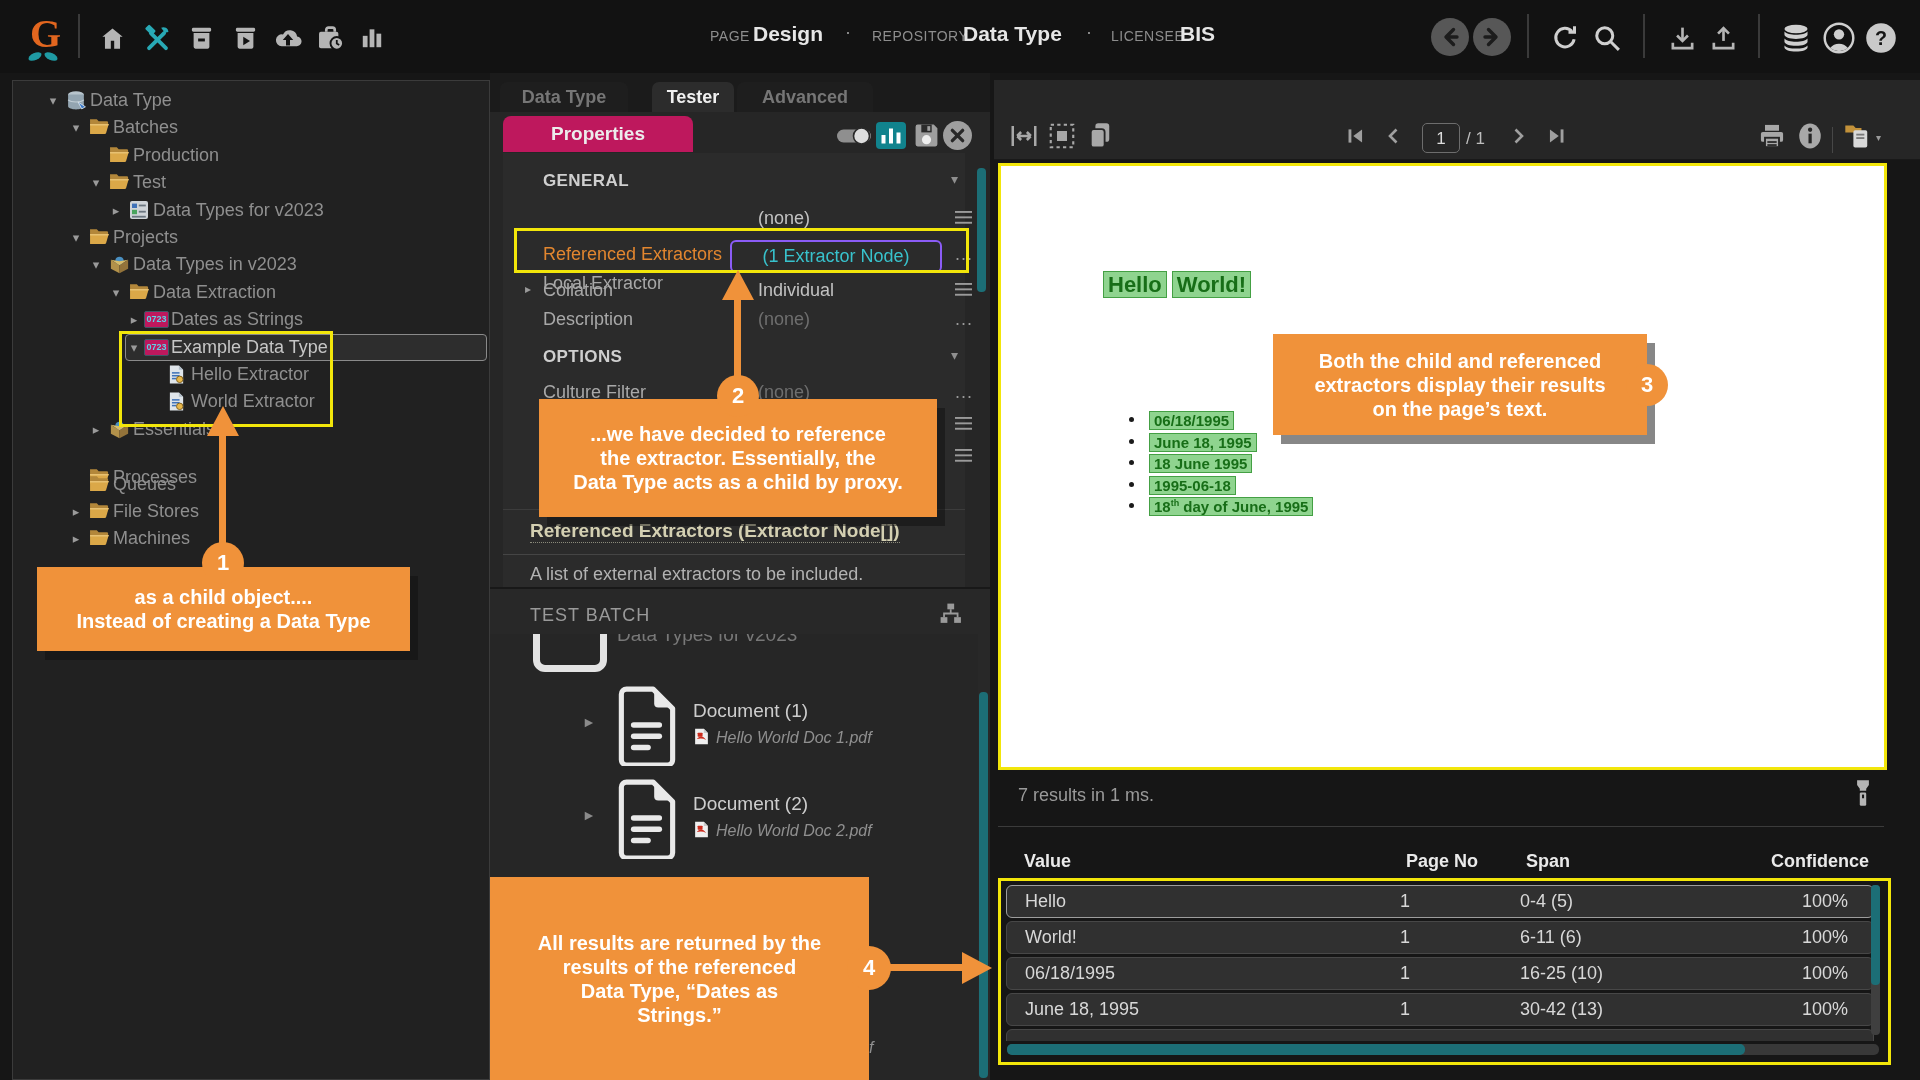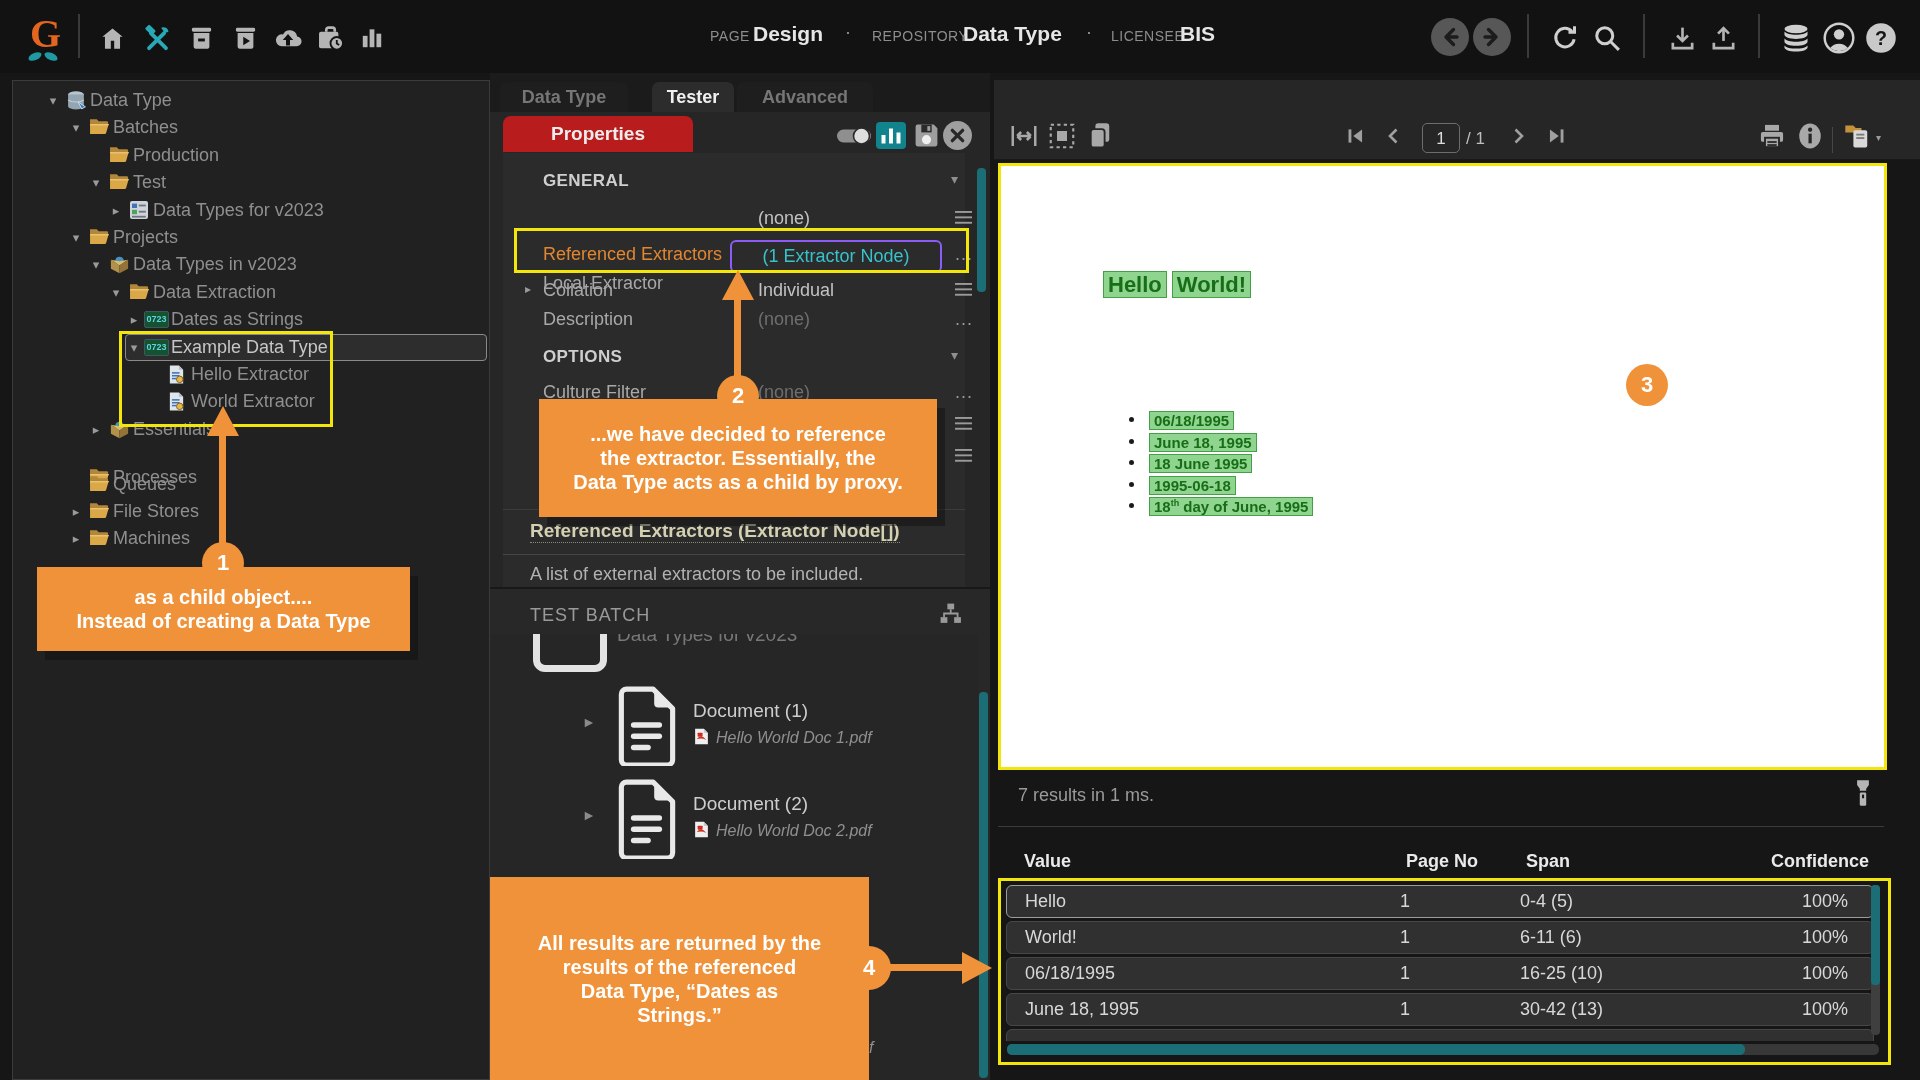--- a/index.html
+++ b/index.html
@@ -14,21 +14,21 @@
   .bc-val{position:absolute;top:22px;font-size:21px;font-weight:bold;color:#e6e6e6;}
   .bc-dot{position:absolute;top:22px;font-size:18px;color:#9a9a9a;}
   
   #treepanel{position:absolute;left:12px;top:80px;width:478px;height:1000px;background:#212121;border:1px solid #3b3b3b;box-sizing:border-box;}
   .trow{position:absolute;left:0;right:4px;height:27px;line-height:27px;font-size:18px;color:#8f8f8f;}
   .trow .texp{position:absolute;top:0;width:18px;color:#9a9a9a;font-size:13px;text-align:center;cursor:pointer;}
   .trow .ticon{position:absolute;top:3px;width:21px;height:21px;}
   .trow .tlabel{position:absolute;top:0;white-space:nowrap;}
   .tsel-box{position:absolute;left:112px;width:362px;height:27px;border:1px solid #8a8a8a;border-radius:4px;background:#2d2d2d;box-sizing:border-box;}
   .tsel .tlabel{color:#c6c6c6;}
-  .dtbadge{position:absolute;top:5px;width:23px;height:15px;background:#14532d;border:1px solid #3d5766;border-radius:2px;color:#5fd3e8;font-size:9px;font-weight:bold;text-align:center;line-height:15px;letter-spacing:0;}
+  .dtbadge{position:absolute;top:5px;width:23px;height:15px;background:#be185d;border:1px solid #3d5766;border-radius:2px;color:#5fd3e8;font-size:9px;font-weight:bold;text-align:center;line-height:15px;letter-spacing:0;}
   
   #midpanel{position:absolute;left:490px;top:73px;width:500px;height:1007px;background:#1b1b1b;}
   .tab{position:absolute;top:9px;height:31px;border-radius:7px 7px 0 0;font-size:18px;font-weight:bold;text-align:center;line-height:31px;cursor:pointer;}
   .tab-inactive{background:#1e1e1e;color:#767676;}
   .tab-active{background:#2c2c2c;color:#f0f0f0;}
   #midbody{position:absolute;left:0;top:39px;width:500px;height:475px;background:#262626;}
   .prow-label{position:absolute;left:40px;font-size:18px;color:#a8a8a8;white-space:nowrap;}
   .prow-value{position:absolute;left:255px;font-size:18px;color:#c2c2c2;white-space:nowrap;}
   .dimval{color:#6e6e6e;}
   .phandle{position:absolute;left:452px;top:6px;width:18px;height:14px;cursor:pointer;}
@@ -413,21 +413,21 @@
         <span class="tlabel" style="left:100px">Machines</span>
       </div>
     </div>
 
   <div id="midpanel">
     <div class="tab tab-inactive" style="left:10px;width:128px;">Data Type</div>
     <div class="tab tab-active" style="left:162px;width:82px;">Tester</div>
     <div class="tab tab-inactive" style="left:247px;width:136px;">Advanced</div>
 
     <div id="midbody">
-      <div class="abs" style="left:13px;top:4px;width:190px;height:36px;background:#b91c1c;border-radius:8px 8px 0 0;text-align:center;line-height:36px;font-size:19px;font-weight:bold;color:#ececec;cursor:pointer;">Properties</div>
+      <div class="abs" style="left:13px;top:4px;width:190px;height:36px;background:#be185d;border-radius:8px 8px 0 0;text-align:center;line-height:36px;font-size:19px;font-weight:bold;color:#ececec;cursor:pointer;">Properties</div>
       <div class="abs" style="left:346px;top:14px;"><span><svg width="36" height="20" viewBox="0 0 36 20">
               <rect x="1" y="3.5" width="34" height="13" rx="6.5" fill="#8f8f8f"></rect>
               <circle cx="25.5" cy="10" r="8" fill="#dedede" stroke="#2a2a2a" stroke-width="1.6"></circle>
             </svg></span></div>
       <div class="abs" style="left:386px;top:10px;"><span><svg width="30" height="27" viewBox="0 0 30 27">
               <rect width="30" height="27" rx="4" fill="#11838d"></rect>
               <rect x="5.5" y="13" width="4" height="8.5" fill="#fff"></rect>
               <rect x="13" y="6.5" width="4" height="15" fill="#fff"></rect>
               <rect x="20.5" y="10.5" width="4" height="11" fill="#fff"></rect>
             </svg></span></div>
@@ -783,20 +783,25 @@
 
   <div class="oarrow" style="left:734px;top:300px;width:7px;height:78px;"></div>
   <div class="abs" style="left:722px;top:270px;width:0;height:0;border-left:16px solid transparent;border-right:16px solid transparent;border-bottom:30px solid #f0923a;z-index:6;"></div>
   <div class="callout" id="co2" style="left:539px;top:399px;width:398px;height:118px;">
       <div class="cline">...we have decided to reference</div>
       <div class="cline">the extractor. Essentially, the</div>
       <div class="cline">Data Type acts as a child by proxy.</div>
     </div>
   <div class="cnum" style="left:717px;top:375px;width:42px;height:42px;">2</div>
 
+  <div class="callout" id="co3" style="left:1273px;top:334px;width:374px;height:101px;">
+      <div class="cline">Both the child and referenced</div>
+      <div class="cline">extractors display their results</div>
+      <div class="cline">on the page’s text.</div>
+    </div>
   <div class="cnum" style="left:1626px;top:364px;width:42px;height:42px;">3</div>
 
   <div class="callout" id="co4" style="left:490px;top:877px;width:379px;height:203px;box-shadow:none;">
       <div class="cline">All results are returned by the</div>
       <div class="cline">results of the referenced</div>
       <div class="cline">Data Type, “Dates as</div>
       <div class="cline">Strings.”</div>
     </div>
   <div class="oarrow" style="left:888px;top:964px;width:74px;height:7px;"></div>
   <div class="abs" style="left:962px;top:952px;width:0;height:0;border-top:16px solid transparent;border-bottom:16px solid transparent;border-left:30px solid #f0923a;z-index:6;"></div>

